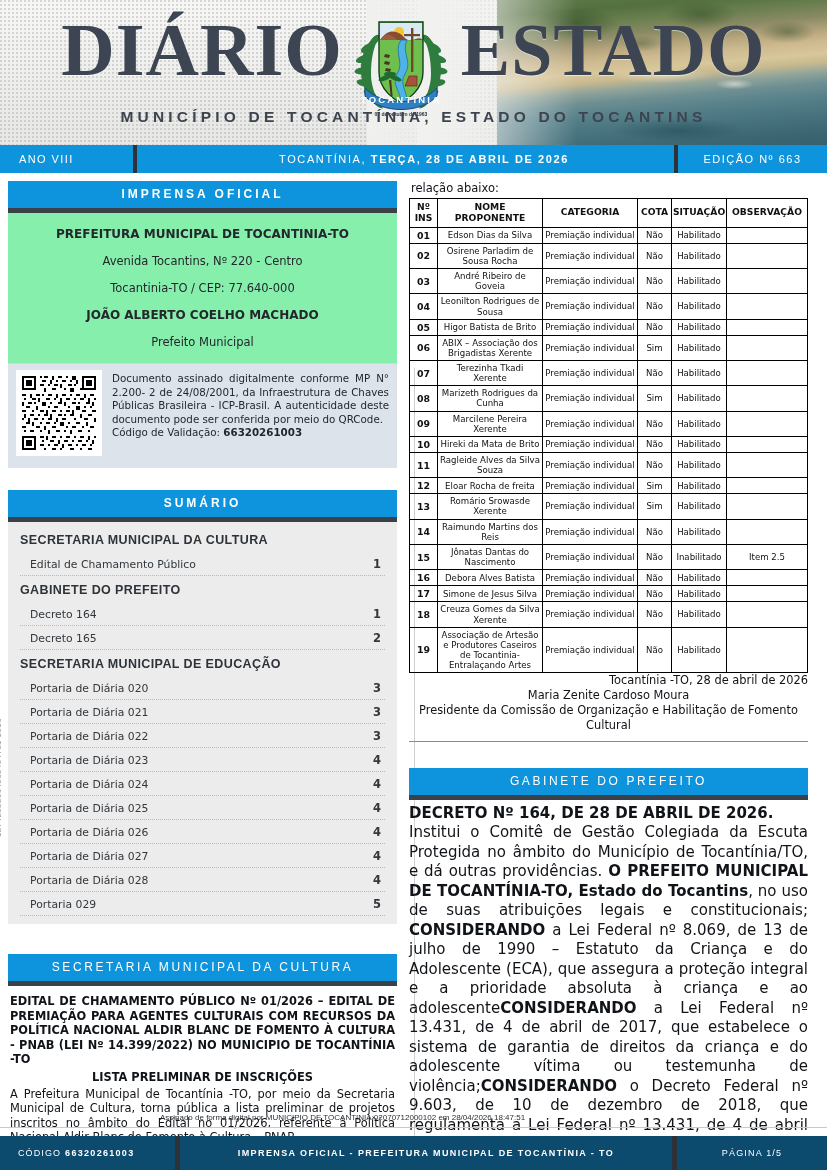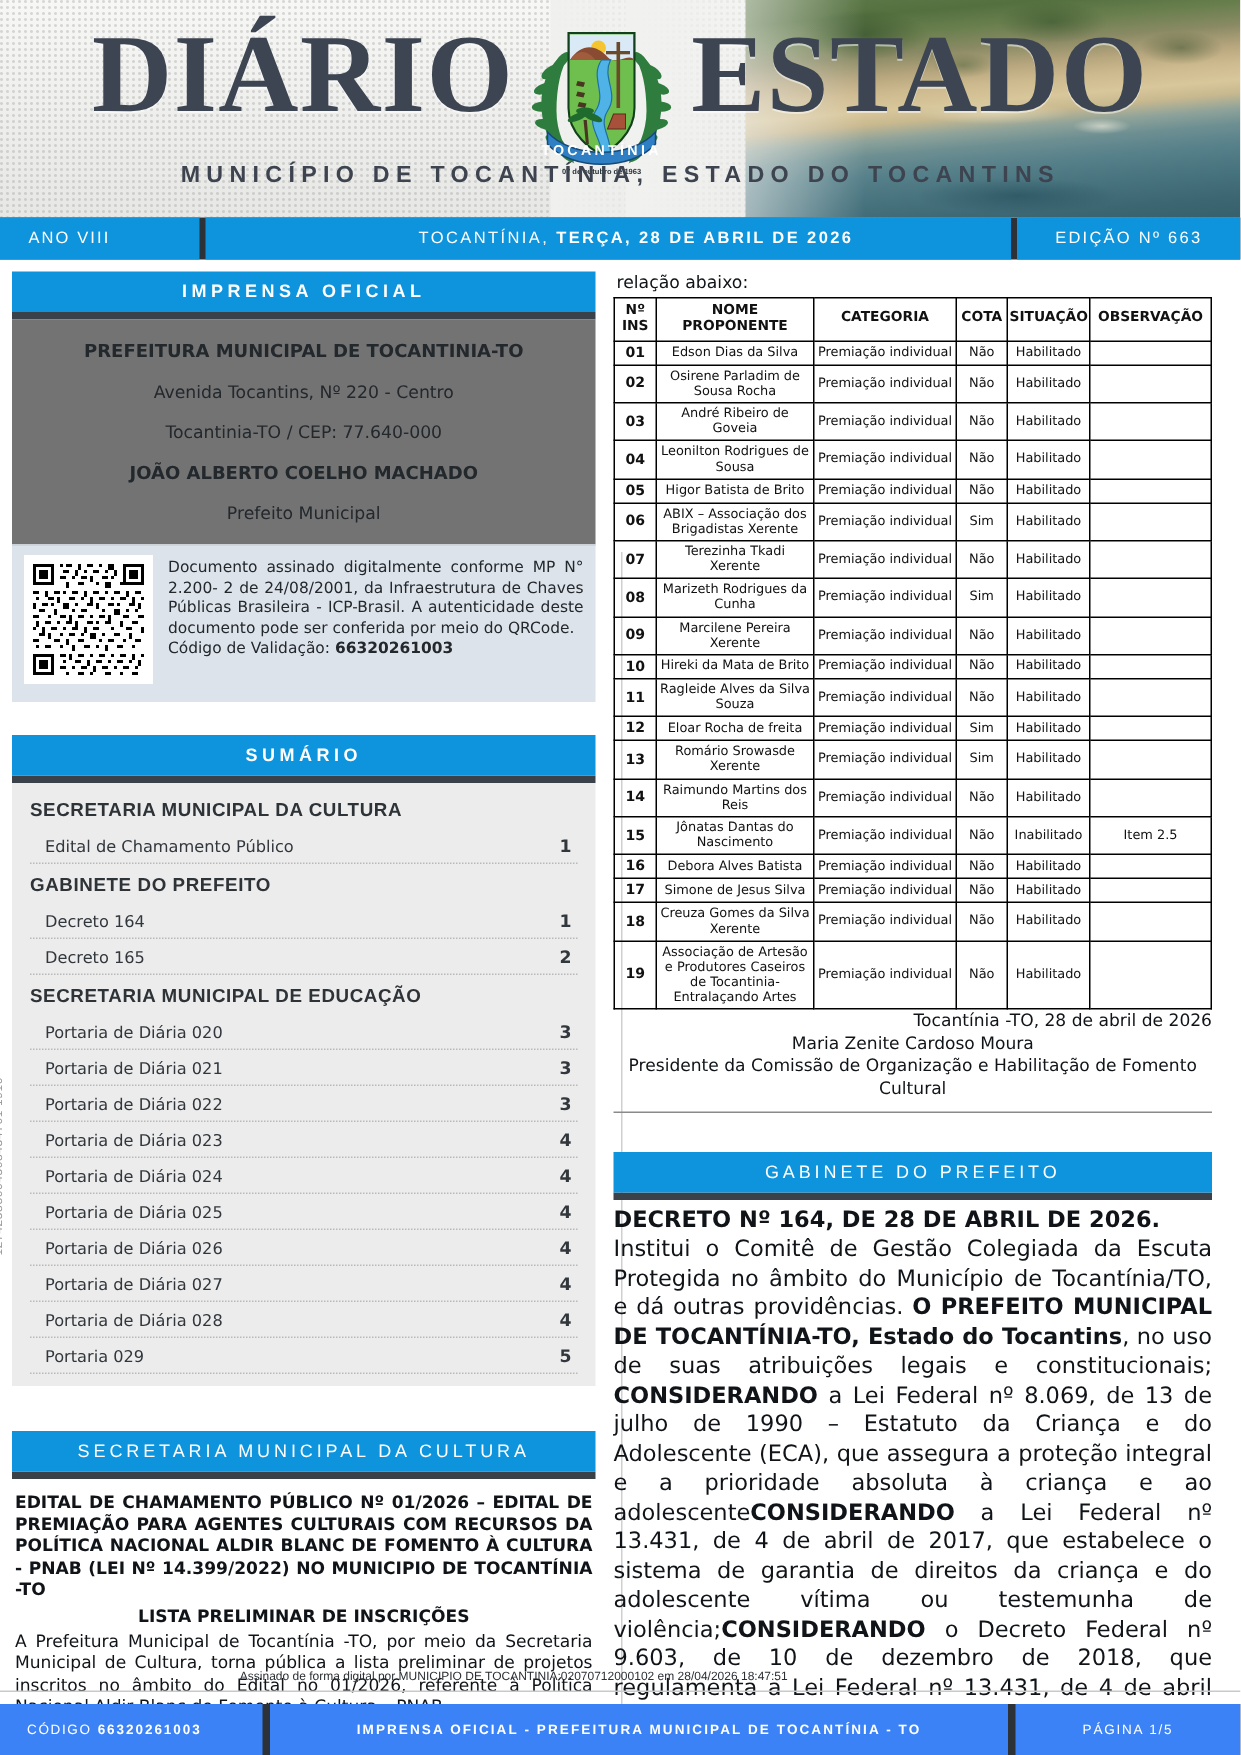--- a/index.html
+++ b/index.html
@@ -100,21 +100,21 @@
   }
 
   
   .banner { position:relative; background:#0d94dd; color:#fff; text-align:center;
             font-family:"Liberation Sans", sans-serif; font-size:12px;
             font-weight:700; letter-spacing:3px; padding:6px 0 7px 0; }
   .banner.thin { letter-spacing:2.6px; font-weight:400; }
   .banner-shadow { height:5px; background:#3a4149; }
 
   
-  .card { background:#737373; padding:14px 10px 10px 10px; }
+  .card { background:#86efac; padding:14px 10px 10px 10px; }
   .card p { text-align:center; font-size:11.5px; color:#23282d; margin:0 0 13px 0; }
   .card p.b { font-weight:700; font-size:12px; }
   .card p:last-child { margin-bottom:4px; }
 
   .qrbox { display:flex; gap:10px; align-items:flex-start; background:#dde3ea;
            padding:6px 8px 12px 8px; border-top:1px solid #cdd5de; }
   .qr { width:86px; height:86px; background:#fff; padding:4px; flex:none; }
   .qr svg { display:block; }
   .qrtext { font-size:10.3px; line-height:1.32; color:#23282d; text-align:justify;
             padding-top:2px; }
@@ -164,21 +164,21 @@
   .decreto .ln { display:block; }
 
   
   .foot-sign { position:absolute; left:0; bottom:48px; width:685px;
                text-align:center; font-family:"Liberation Sans", sans-serif;
                font-size:8px; color:#2a2f34; }
   .foot-rule { position:absolute; left:0; bottom:42px; width:827px; height:1px;
                background:#c9c9c9; }
   .footer { position:absolute; left:0; bottom:0; width:827px; height:34px;
             background:#2c3238; display:flex; align-items:stretch; }
-  .ft-seg { background:#3b82f6; color:#fff; display:flex; align-items:center;
+  .ft-seg { background:#0c4a6e; color:#fff; display:flex; align-items:center;
             font-family:"Liberation Sans", sans-serif; font-size:9px;
             letter-spacing:1.1px; }
   .ft-left  { width:175px; padding-left:18px; }
   .ft-left b { font-weight:700; letter-spacing:1.3px; margin-left:4px; }
   .ft-mid   { flex:1; justify-content:center; margin:0 5px; font-weight:700;
               letter-spacing:1.4px; }
   .ft-right { width:150px; justify-content:center; letter-spacing:1.2px; }
 </style>
 </head>
 <body>

